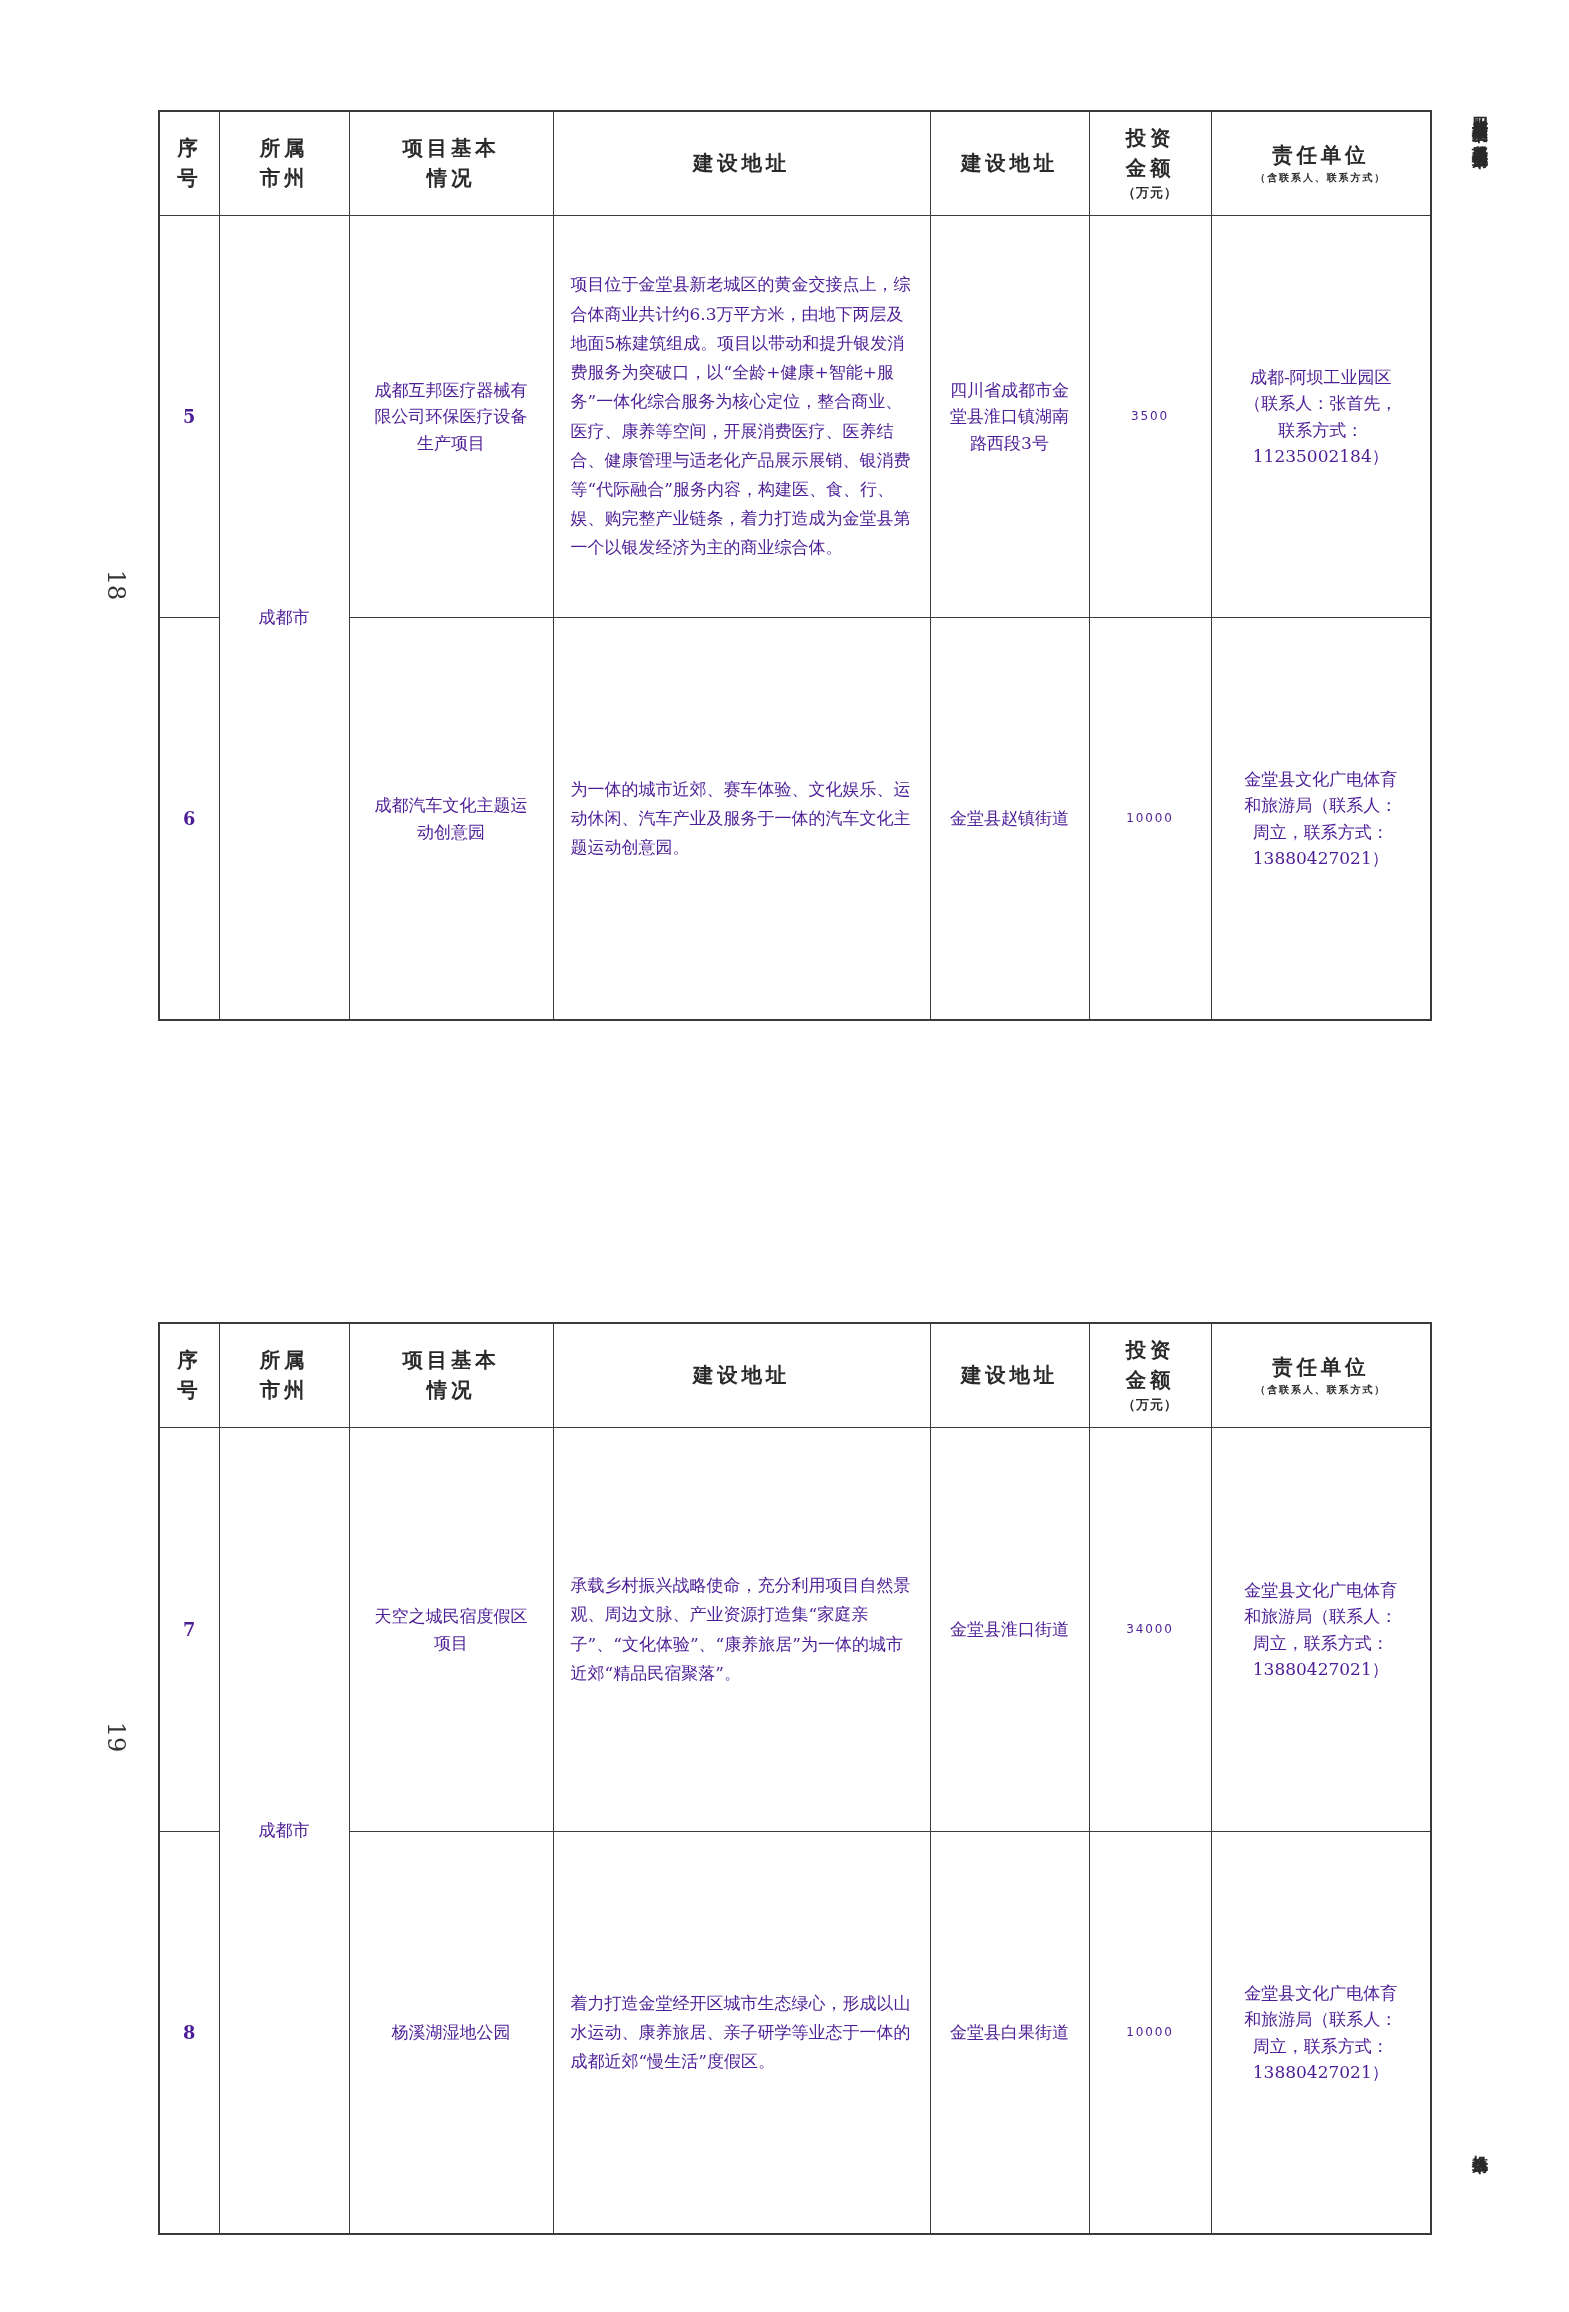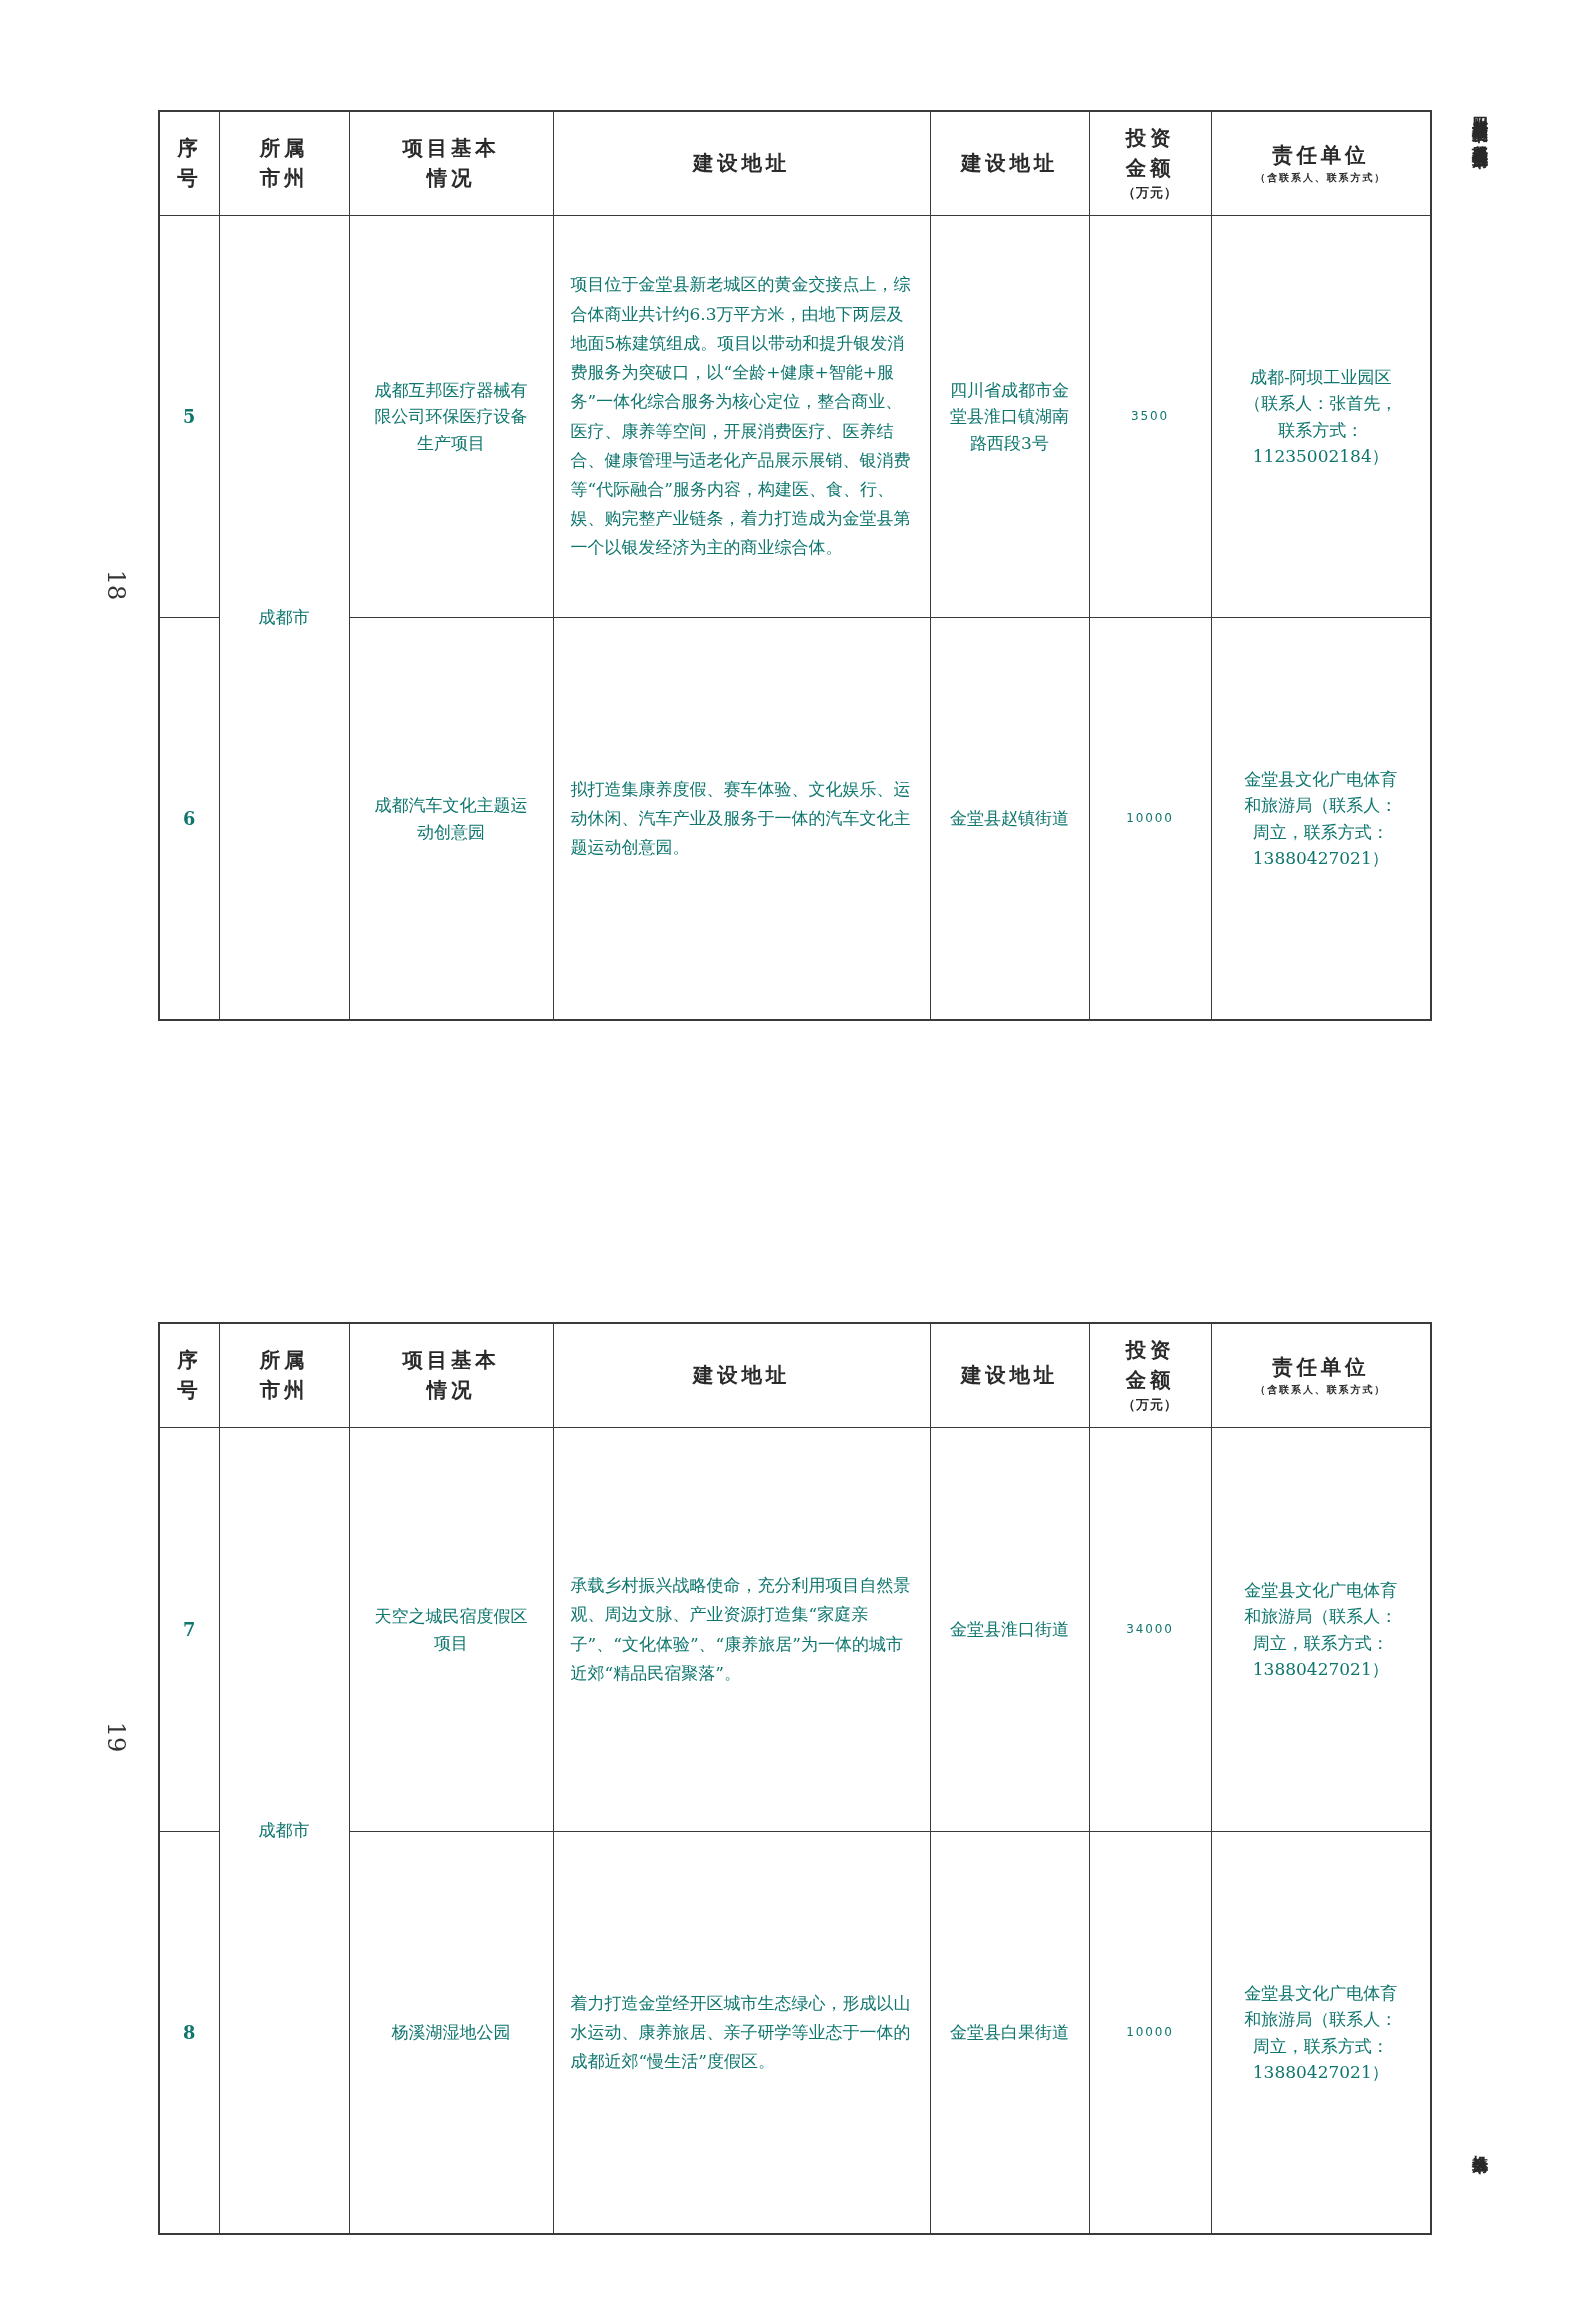--- a/index.html
+++ b/index.html
@@ -11,21 +11,21 @@
     position: absolute; left: 158px; width: 1272px;
     border-collapse: collapse; table-layout: fixed;
     border: 2.8px solid #3a3a3a;
   }
   .tbl td, .tbl th {
     border: 1.9px solid #3a3a3a; padding: 0; text-align: center; vertical-align: middle;
   }
   .tbl th { height: 103px; font-weight: bold; font-size: 20.5px; line-height: 1.45; color: #2a2a2a; letter-spacing: 3.7px; }
   .tbl th .sub { display: block; font-size: 13px; letter-spacing: 0.9px; font-weight: bold; }
   .tbl th .sub2 { display: block; font-size: 10px; letter-spacing: 1.9px; font-weight: bold; }
-  .tbl td { font-size: 17px; line-height: 1.55; color: #0f766e; }
+  .tbl td { font-size: 17px; line-height: 1.55; color: #4c1d95; }
   .tbl td.num { font-weight: bold; font-size: 17.7px; }
   .tbl td.desc { text-align: left; padding: 0 17px; font-size: 17px; line-height: 1.72; }
   .tbl td.name { padding: 0 20.5px; }
   .tbl td.addr { padding: 0 15px; }
   .tbl td.amt { letter-spacing: 1.9px; font-family: "DejaVu Sans", sans-serif; font-size: 12px; }
   .tbl td.resp { padding: 0 28px; }
   .t1 { top: 110px; }
   .t2 { top: 1322px; }
   .row-a td { height: 401px; }
   .row-b td { height: 401px; }
@@ -77,21 +77,21 @@
     <td rowspan="2">成都市</td>
     <td class="name">成都互邦医疗器械有限公司环保医疗设备生产项目</td>
     <td class="desc">项目位于金堂县新老城区的黄金交接点上，综合体商业共计约6.3万平方米，由地下两层及地面5栋建筑组成。项目以带动和提升银发消费服务为突破口，以“全龄+健康+智能+服务”一体化综合服务为核心定位，整合商业、医疗、康养等空间，开展消费医疗、医养结合、健康管理与适老化产品展示展销、银消费等“代际融合”服务内容，构建医、食、行、娱、购完整产业链条，着力打造成为金堂县第一个以银发经济为主的商业综合体。</td>
     <td class="addr">四川省成都市金堂县淮口镇湖南路西段3号</td>
     <td class="amt">3500</td>
     <td class="resp">成都-阿坝工业园区（联系人：张首先，联系方式：11235002184）</td>
   </tr>
   <tr class="row-b">
     <td class="num">6</td>
     <td class="name">成都汽车文化主题运动创意园</td>
-    <td class="desc">拟打造集康养度假、赛车体验、文化娱乐、运动休闲、汽车产业及服务于一体的汽车文化主题运动创意园。</td>
+    <td class="desc">为一体的城市近郊、赛车体验、文化娱乐、运动休闲、汽车产业及服务于一体的汽车文化主题运动创意园。</td>
     <td class="addr">金堂县赵镇街道</td>
     <td class="amt">10000</td>
     <td class="resp">金堂县文化广电体育和旅游局（联系人：周立，联系方式：13880427021）</td>
   </tr>
 </tbody>
   </table>
 
 <table class="tbl t2">
   <colgroup>
     <col style="width:60px">

